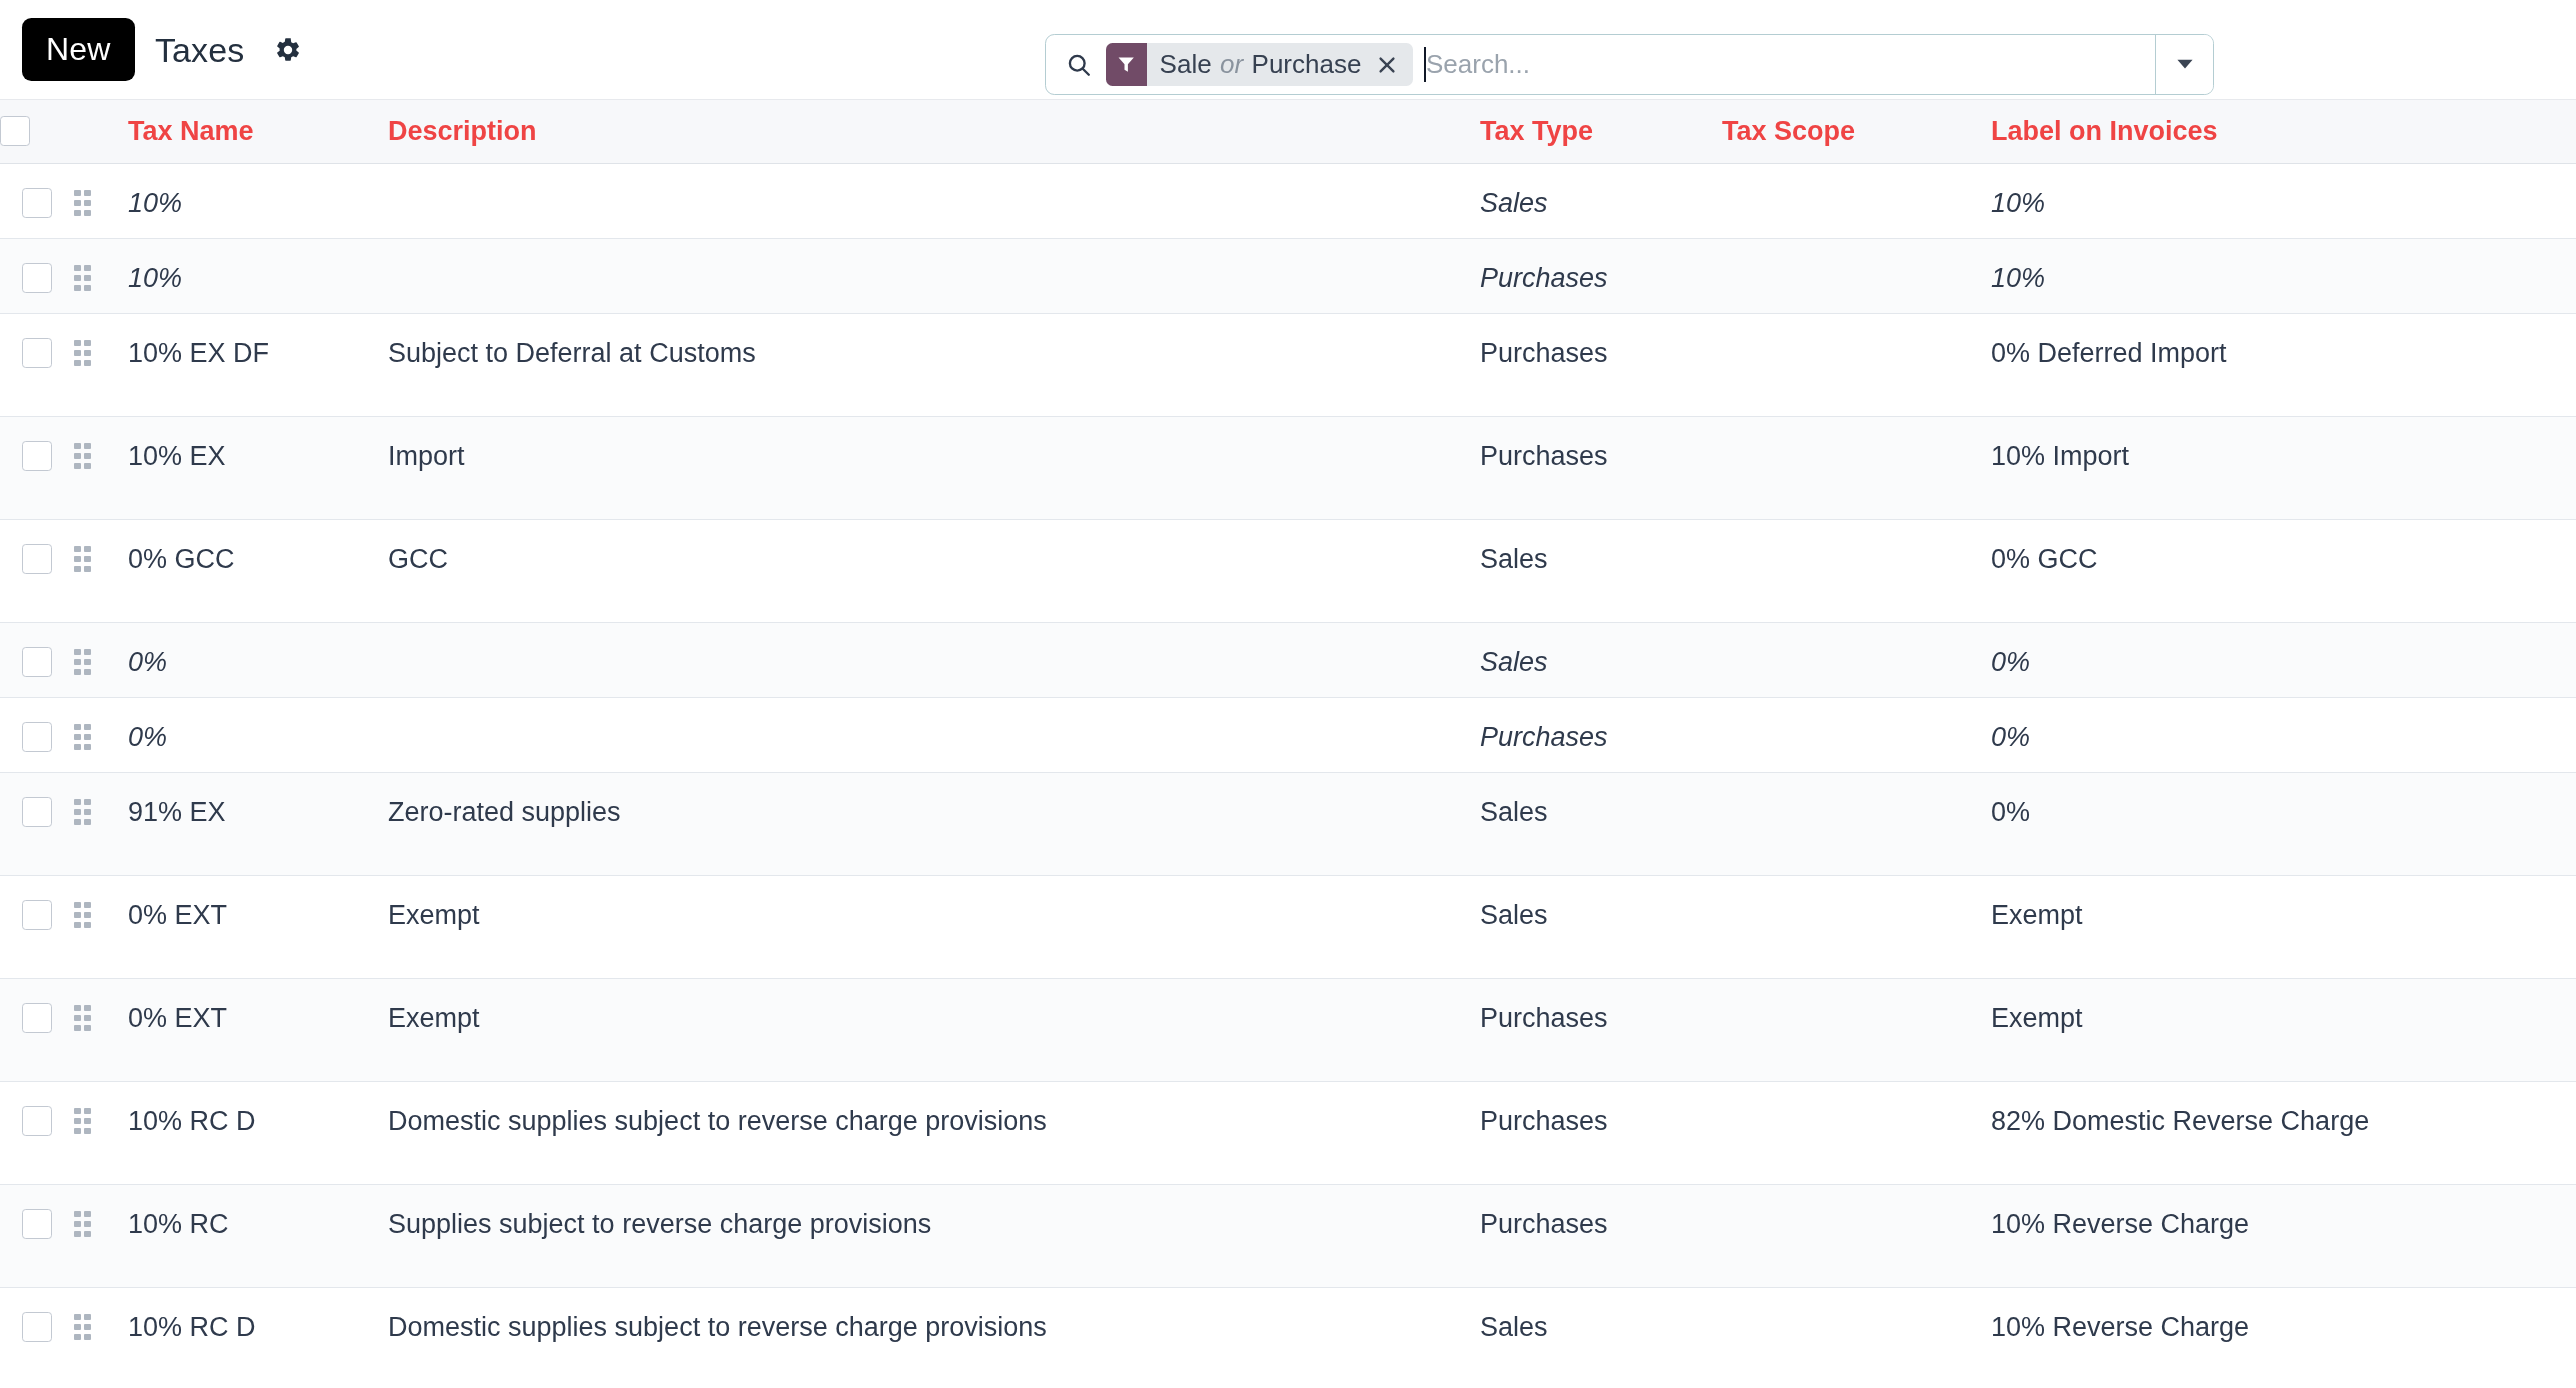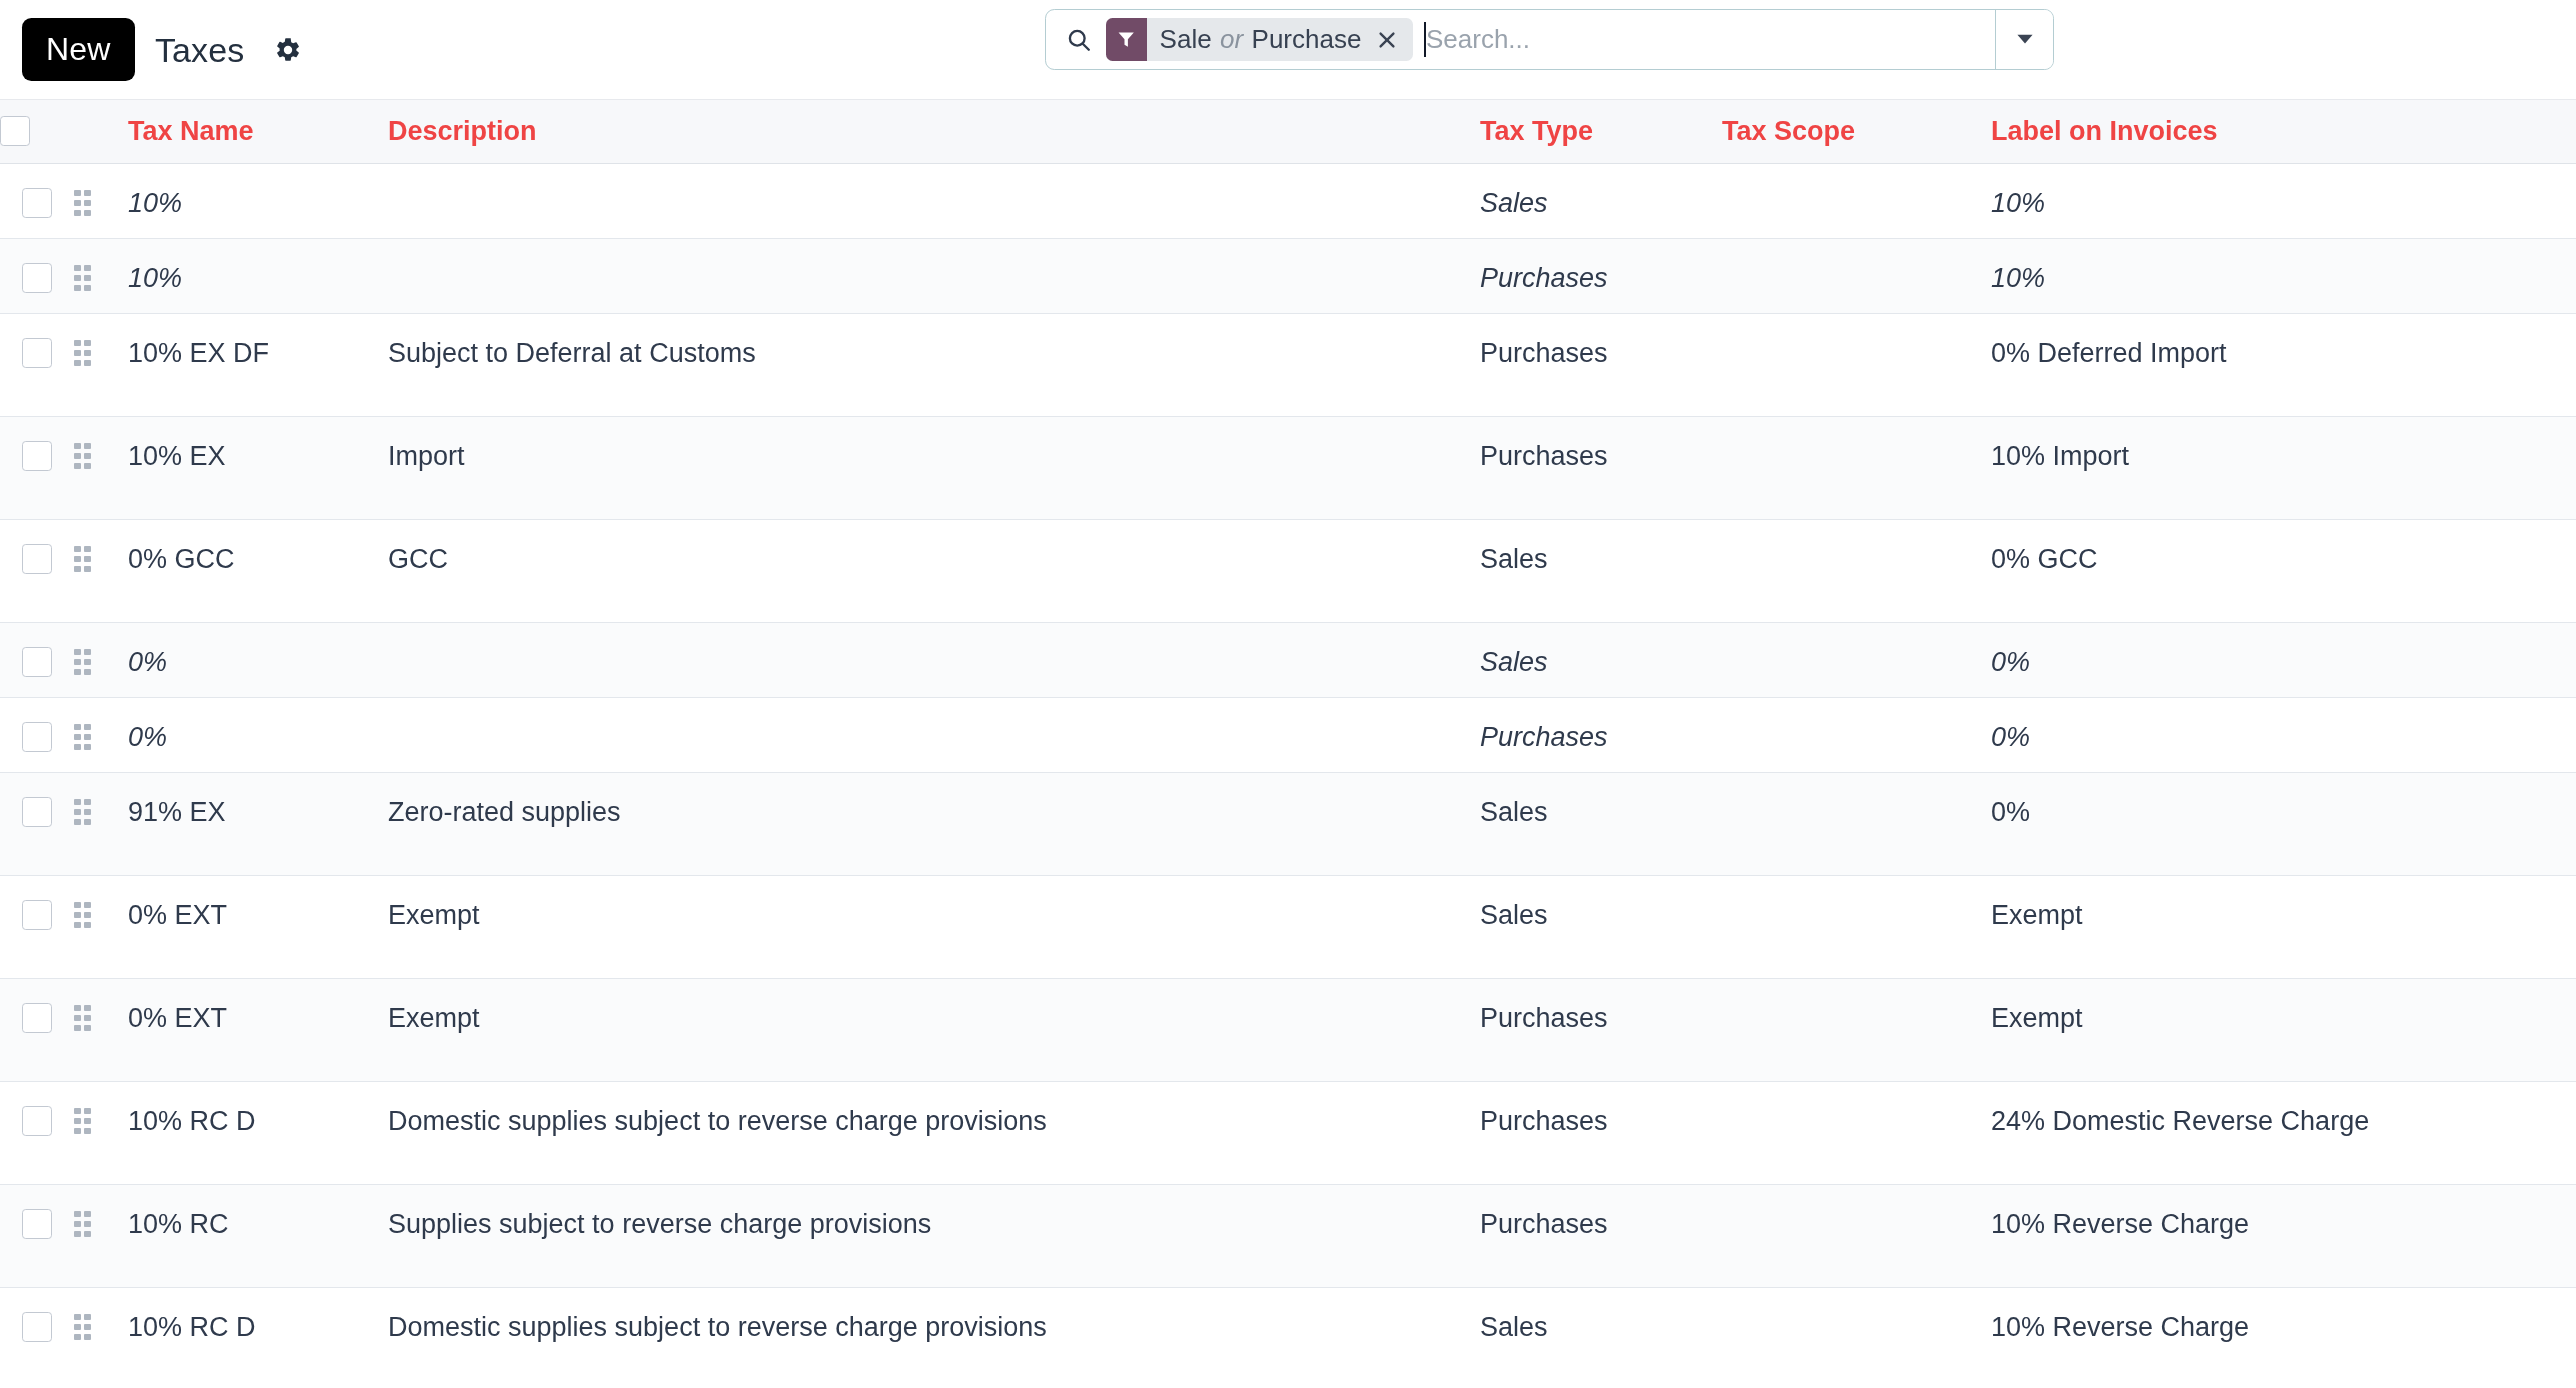--- a/index.html
+++ b/index.html
@@ -56,22 +56,22 @@
     line-height: 1;
     letter-spacing: 0.1px;
   }
   .gear-icon { display: flex; align-items: center; cursor: pointer; }
   .gear-icon svg { display: block; }
 
   
   .searchview-wrap {
     position: absolute;
     left: 1045px;
-    top: 9px;
-    width: 1009px;
+    top: 34px;
+    width: 1169px;
     height: 61px;
   }
   .searchview {
     display: flex;
     align-items: stretch;
     height: 61px;
     border: 1.9px solid #b4cdd2;
     border-radius: 9.3px;
     background: #ffffff;
     overflow: hidden;
@@ -691,21 +691,21 @@
             <td>
               <div class="cellpad cell-text h3">Domestic supplies subject to reverse charge provisions</div>
             </td>
             <td>
               <div class="cellpad cell-text h3">Purchases</div>
             </td>
             <td>
               <div class="cellpad cell-text h3"></div>
             </td>
             <td>
-              <div class="cellpad cell-text h3">24% Domestic Reverse Charge</div>
+              <div class="cellpad cell-text h3">82% Domestic Reverse Charge</div>
             </td>
           </tr>
           <tr class="row-alt">
             <td>
               <div class="cb-wrap">
                 <span class="cb"></span>
               </div>
             </td>
             <td>
               <div class="handle-wrap">

